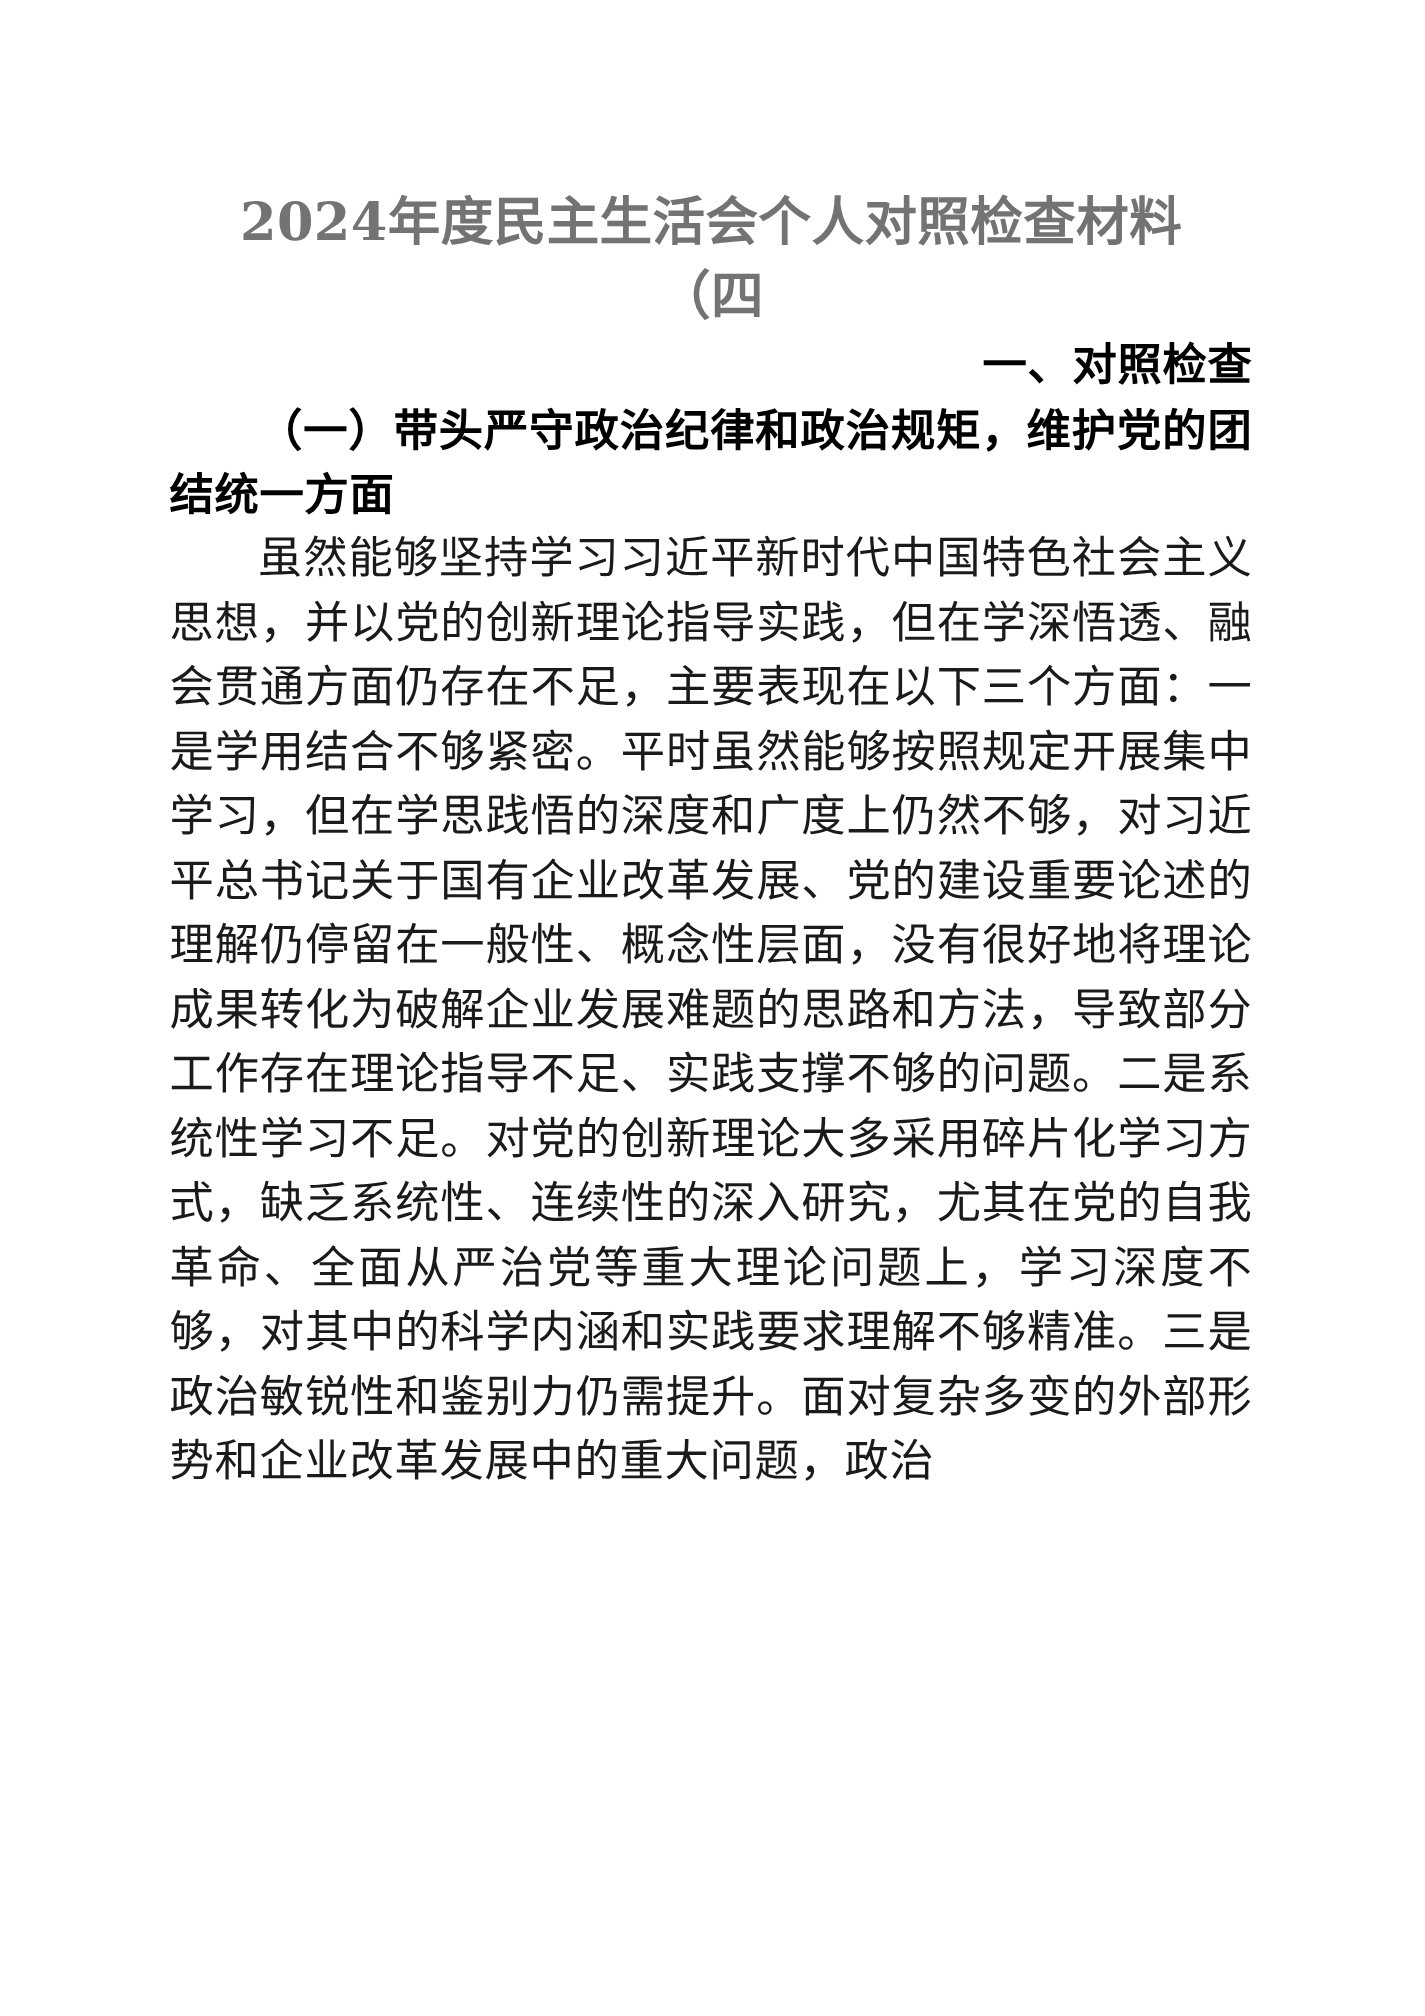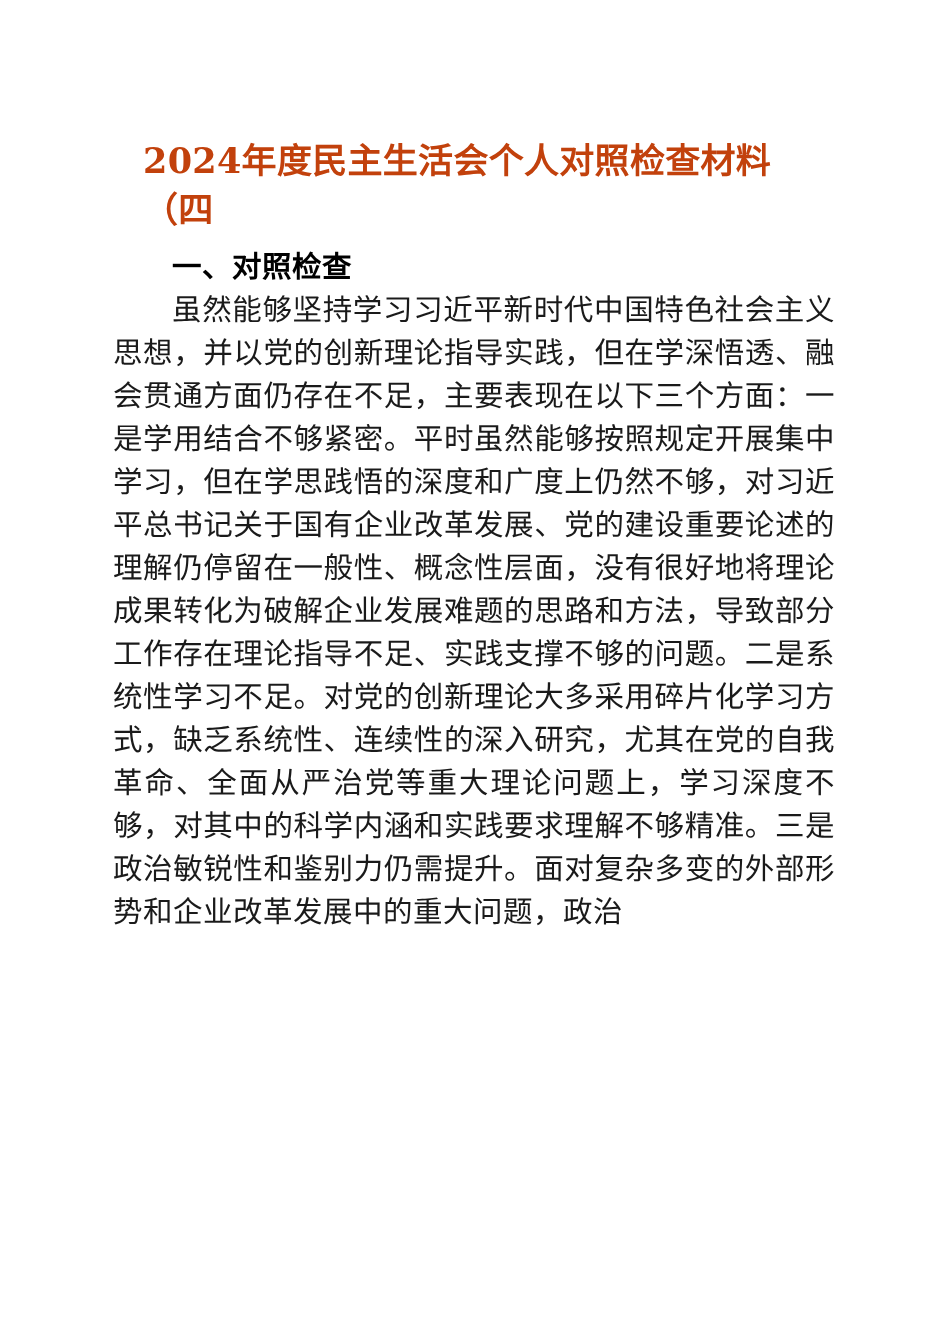--- a/index.html
+++ b/index.html
@@ -31,23 +31,24 @@
     top: 0;
     width: 722px;
   }
 
   
   .doc-title {
     font-family: "DejaVu Serif", "Liberation Serif", serif;
     font-weight: 700;
     font-size: 35px;
     line-height: 49px;
+    text-align: center;
     letter-spacing: 0.3px;
-    color: #c2410c;
-    margin: 12px;
+    color: #737373;
+    margin: 0;
     padding-top: 124px;
     padding-left: 18px;
     padding-right: 18px;
     text-rendering: optimizeLegibility;
   }
 
   
   .body-para {
     font-family: "DejaVu Serif", "Liberation Serif", serif;
     font-weight: 300;
@@ -68,20 +69,21 @@
   
   .heading-1 {
     font-family: "DejaVu Sans", "Liberation Sans", sans-serif;
     font-weight: 700;
     font-size: 29.5px;
     line-height: 43px;
     text-indent: 59px;
     color: #000000;
     margin: 0;
     letter-spacing: 0.5px;
+    text-align: right;
   }
 
   
   .heading-2 {
     font-family: "DejaVu Serif", "Liberation Serif", serif;
     font-weight: 700;
     font-size: 29.5px;
     line-height: 43px;
     text-align: justify;
     text-justify: inter-ideograph;
@@ -95,17 +97,18 @@
 <body>
 
 <div class="page">
   <div class="content">
 
     <h1 class="doc-title"><span>2024年度民主生活会个人对照检查材料（四</span><br></h1>
 
 
     <p class="heading-1">一、对照检查</p>
 
+    <p class="heading-2">（一）带头严守政治纪律和政治规矩，维护党的团结统一方面</p>
 
     <p class="body-para">虽然能够坚持学习习近平新时代中国特色社会主义思想，并以党的创新理论指导实践，但在学深悟透、融会贯通方面仍存在不足，主要表现在以下三个方面：一是学用结合不够紧密。平时虽然能够按照规定开展集中学习，但在学思践悟的深度和广度上仍然不够，对习近平总书记关于国有企业改革发展、党的建设重要论述的理解仍停留在一般性、概念性层面，没有很好地将理论成果转化为破解企业发展难题的思路和方法，导致部分工作存在理论指导不足、实践支撑不够的问题。二是系统性学习不足。对党的创新理论大多采用碎片化学习方式，缺乏系统性、连续性的深入研究，尤其在党的自我革命、全面从严治党等重大理论问题上，学习深度不够，对其中的科学内涵和实践要求理解不够精准。三是政治敏锐性和鉴别力仍需提升。面对复杂多变的外部形势和企业改革发展中的重大问题，政治</p>
 
   </div>
 </div>
 
 </body></html>

